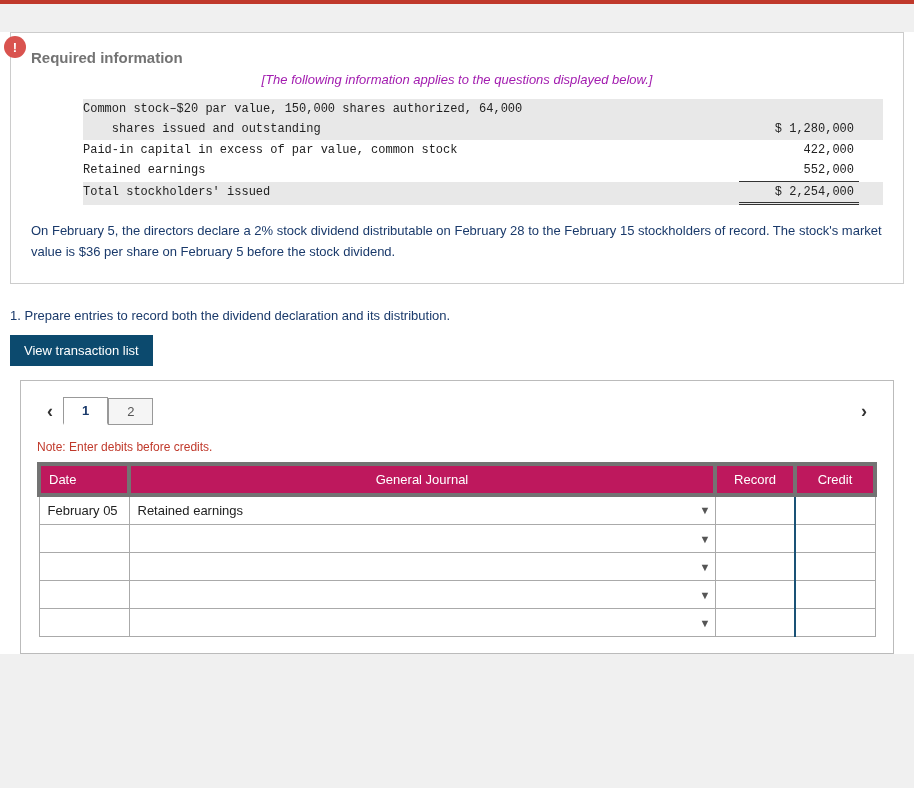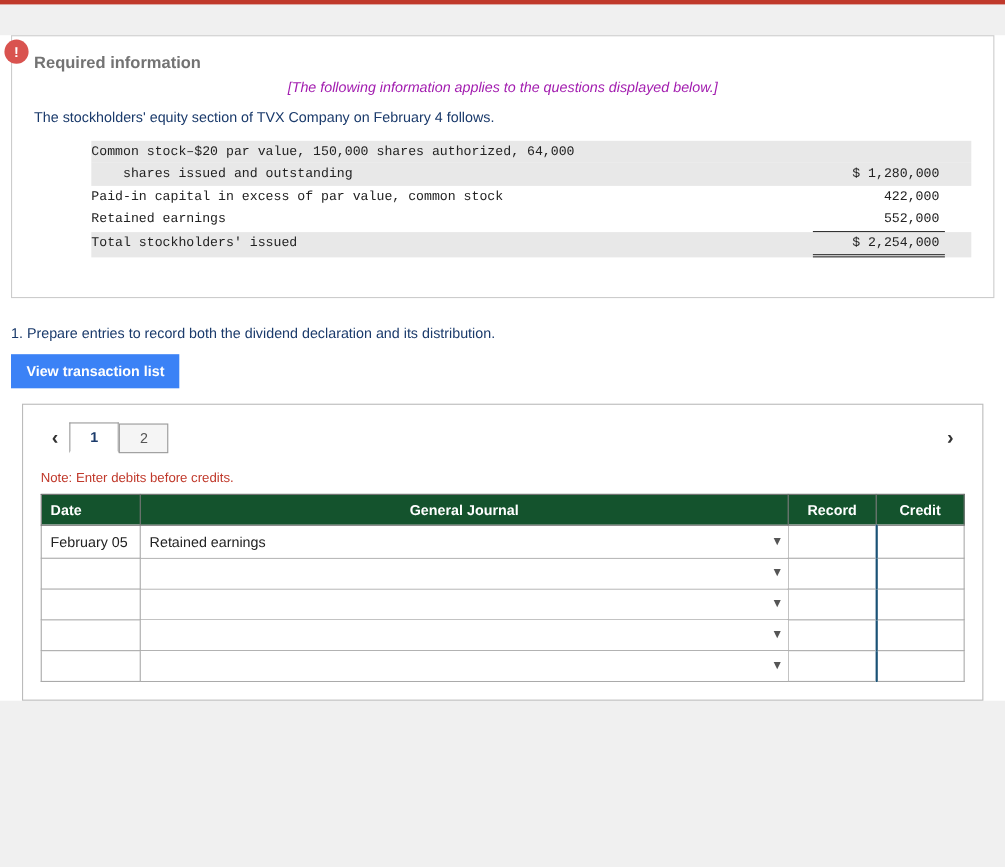--- a/index.html
+++ b/index.html
@@ -107,28 +107,28 @@
       padding: 14px 10px 0 10px;
     }
 
     .question-text {
       color: #1a3a6b;
       font-size: 13px;
       margin-bottom: 12px;
     }
 
     .btn-view-transaction {
-      background: #3b82f6;
+      background: #0c4a6e;
       color: white;
       border: none;
       padding: 8px 14px;
       font-size: 13px;
       cursor: pointer;
       margin-bottom: 14px;
-      font-weight: bold;
+      font-weight: normal;
     }
 
     .worksheet-container {
       background: white;
       border: 1px solid #bbb;
       margin: 0 10px 10px 10px;
       padding: 16px;
     }
 
     .worksheet-title {
@@ -195,26 +195,26 @@
       margin-bottom: 8px;
     }
 
     .journal-table {
       width: 100%;
       border-collapse: collapse;
       font-size: 13px;
     }
 
     .journal-table th {
-      background: #14532d;
+      background: #be185d;
       color: white;
       padding: 6px 8px;
       text-align: left;
-      font-weight: bold;
-      border: 1px solid #737373;
+      font-weight: normal;
+      border: 4px solid #737373;
     }
 
     .journal-table th.center {
       text-align: center;
     }
 
     .journal-table td {
       border: 1px solid #aaa;
       padding: 5px 8px;
       height: 30px;
@@ -270,21 +270,20 @@
 <body>
 
 <div class="top-bar"></div>
 
 <div class="main-container">
   <div class="alert-banner">!</div>
 
   <div class="info-section">
     <div class="required-info-title">Required information</div>
     <div class="italic-text">[The following information applies to the questions displayed below.]</div>
-    <div class="intro-text">The stockholders' equity section of TVX Company on February 4 follows.</div>
 
     <div class="equity-table">
       <div class="equity-row highlighted-row">
         <span class="equity-label">Common stock–$20 par value, 150,000 shares authorized, 64,000</span>
         <span class="equity-value"></span>
       </div>
       <div class="equity-row highlighted-row">
         <span class="equity-label">&nbsp;&nbsp;&nbsp;&nbsp;shares issued and outstanding</span>
         <span class="equity-value">$ 1,280,000</span>
       </div>
@@ -295,20 +294,21 @@
       <div class="equity-row">
         <span class="equity-label">Retained earnings</span>
         <span class="equity-value" style="border-bottom:1px solid #333;">552,000</span>
       </div>
       <div class="equity-row highlighted-row">
         <span class="equity-label">Total stockholders' issued</span>
         <span class="equity-value" style="border-bottom:3px double #333;">$ 2,254,000</span>
       </div>
     </div>
 
+    <div class="description-text">On February 5, the directors declare a 2% stock dividend distributable on February 28 to the February 15 stockholders of record. The stock's market value is $36 per share on February 5 before the stock dividend.</div>
   </div>
 
   <div class="question-section">
     <div class="question-text">
       <span>1.</span>
       <span>Prepare entries to record both the dividend declaration and its distribution.</span>
     </div>
 
     <button class="btn-view-transaction">View transaction list</button>
 

